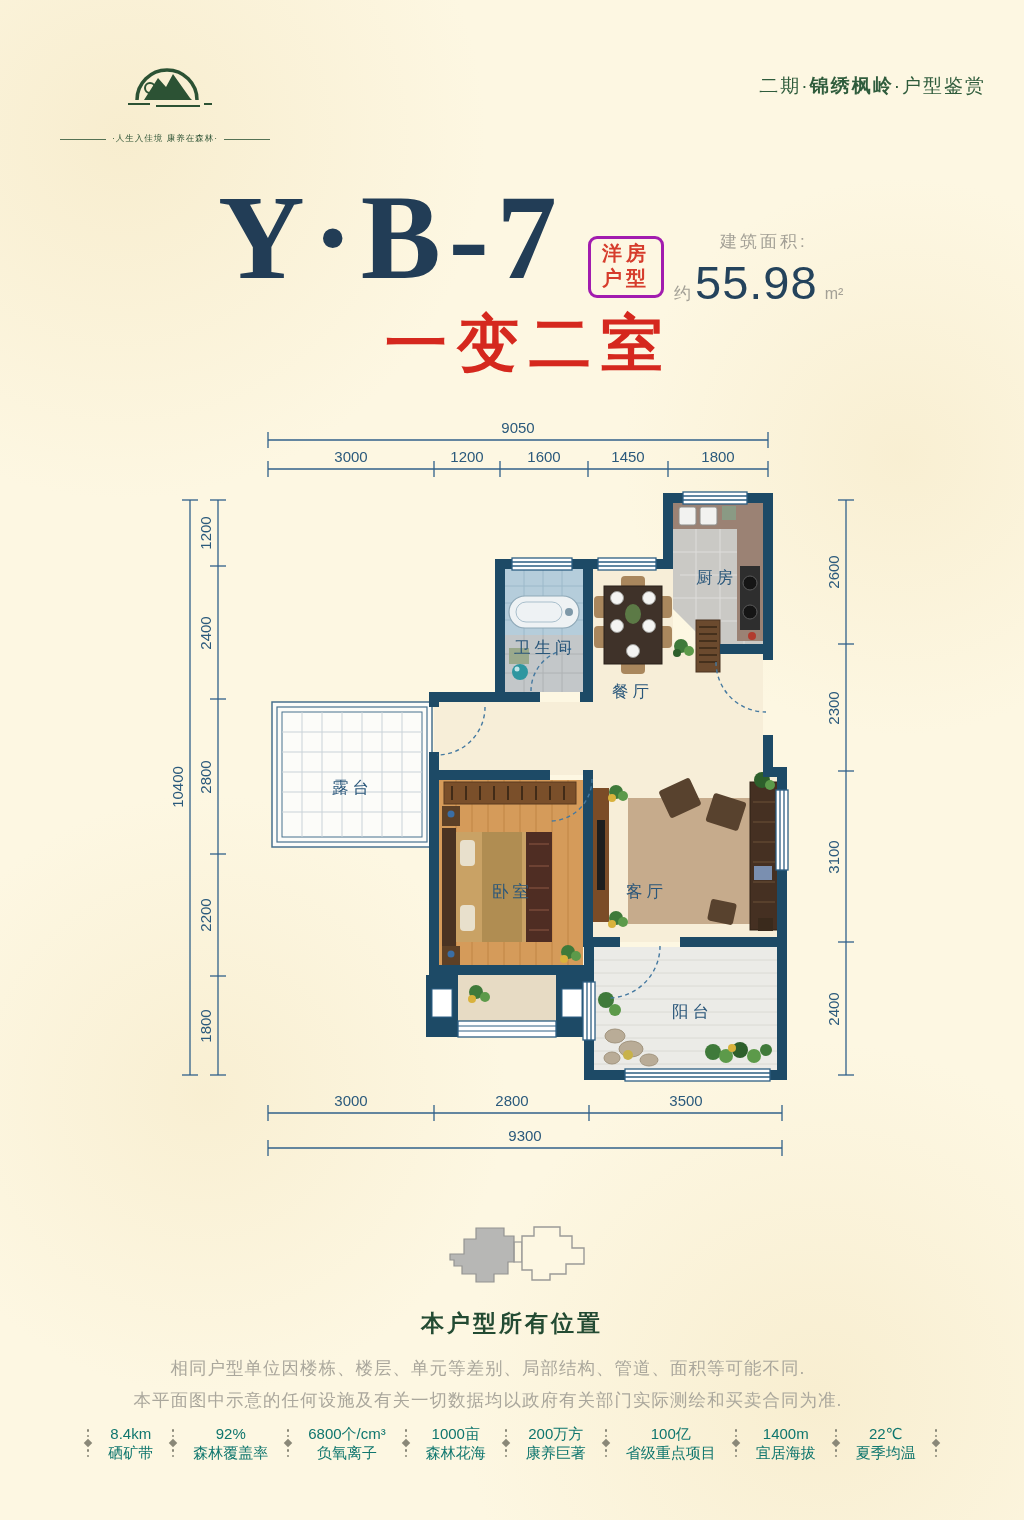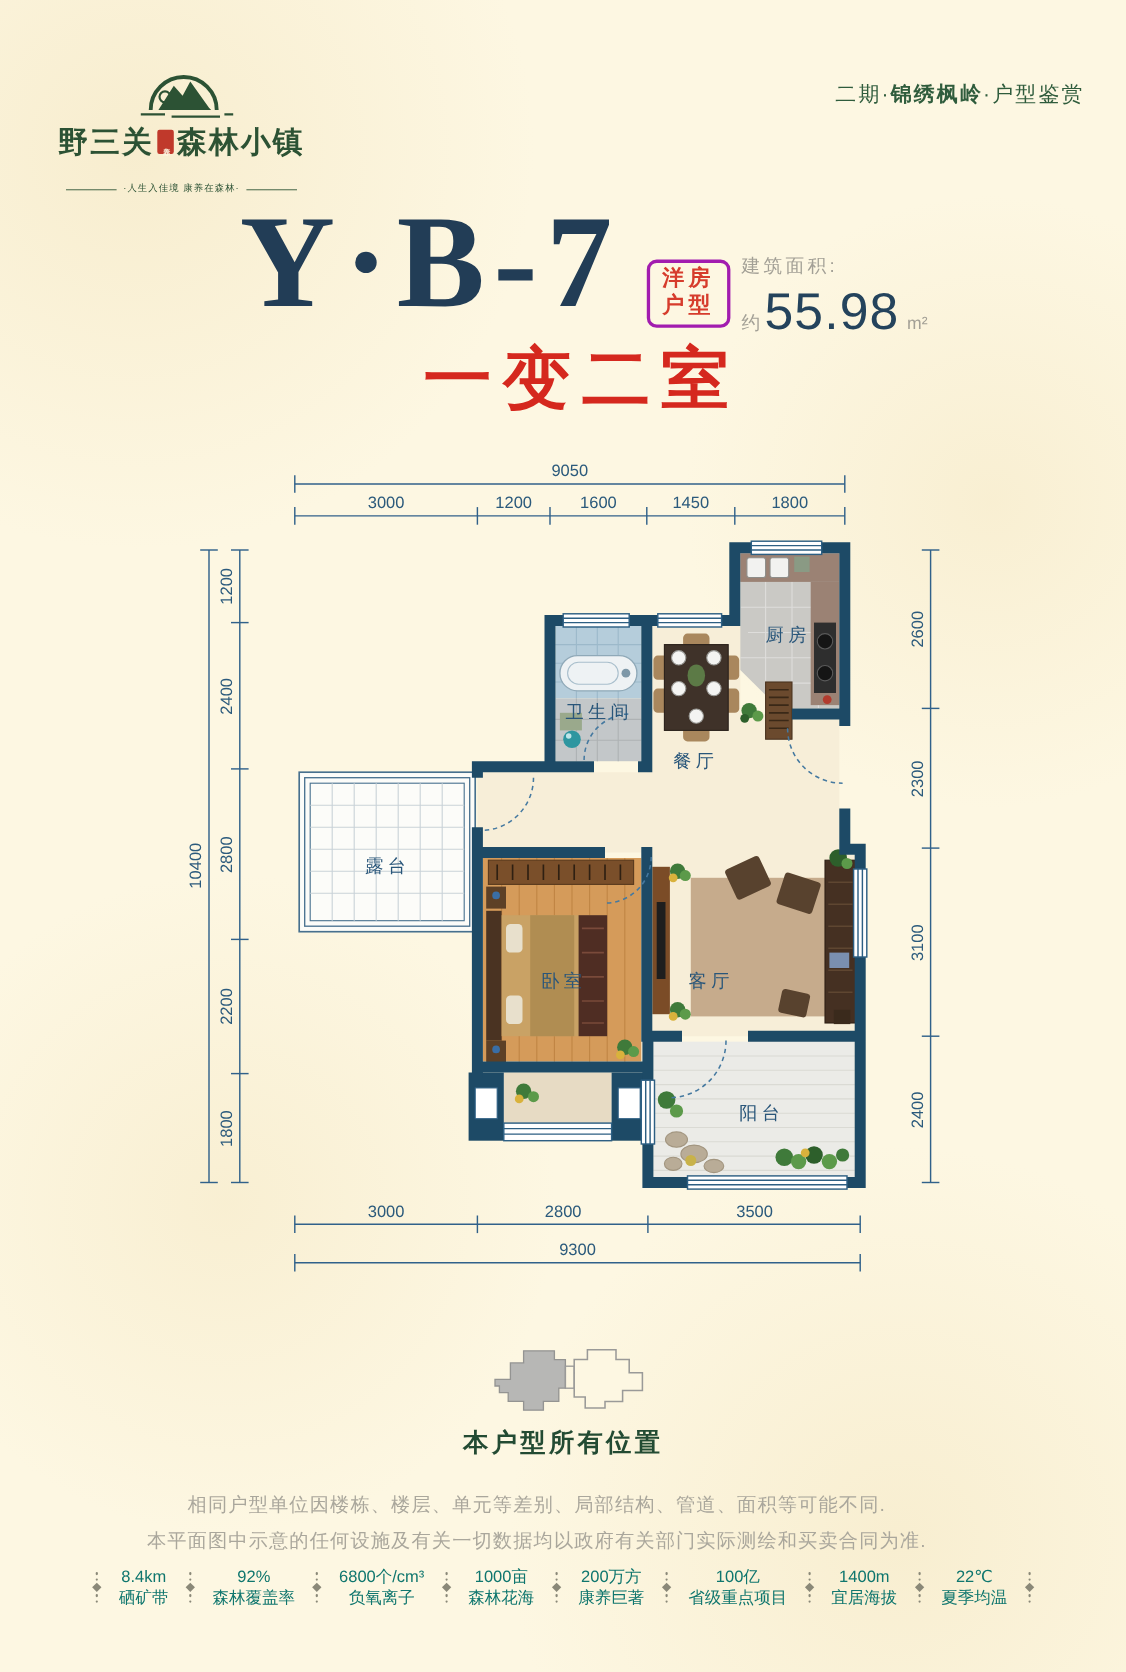--- a/index.html
+++ b/index.html
@@ -26,33 +26,33 @@
   .edition{right:38px;top:73px;font-size:19px;color:#2f5c3c;letter-spacing:2px;}
   .edition b{font-weight:bold;}
   
   .unit-title{left:218px;top:172px;font-family:"Liberation Serif","DejaVu Serif",serif;
     font-size:120px;font-weight:600;color:#223d56;letter-spacing:8px;line-height:1.1;}
   .stamp{left:588px;top:236px;width:64px;height:52px;border:3px solid #a21caf;border-radius:9px;
     color:#d63c2c;font-weight:bold;font-size:20px;line-height:25px;text-align:center;padding:2px 3px;
     font-family:"Liberation Serif","DejaVu Serif",serif;}
   .stamp div{letter-spacing:4px;}
   .area{left:674px;top:230px;}
-  .area-label{font-size:17px;color:#a3a096;letter-spacing:3px;}
+  .area-label{font-size:17px;color:#a3a096;letter-spacing:3px;margin-left:46px;}
   .area-row{display:flex;align-items:baseline;margin-top:2px;}
   .area-approx{font-size:17px;color:#a3a096;margin-right:4px;}
   .area-value{font-size:47px;color:#24435c;letter-spacing:1px;}
   .area-unit{font-size:16px;color:#a3a096;margin-left:7px;}
   .subtitle{left:0;top:302px;width:1010px;text-align:center;
     font-family:"Liberation Serif","DejaVu Serif",serif;font-weight:bold;
     font-size:62px;color:#d5281e;letter-spacing:10px;margin-left:24px;}
   
   .plan{left:160px;top:400px;}
   
   .locator{left:0;top:1212px;width:1024px;display:flex;flex-direction:column;align-items:center;}
-  .locator-caption{margin-top:4px;font-family:Liberation Sans, sans-serif;
+  .locator-caption{margin-top:16px;font-family:Liberation Sans, sans-serif;
     font-weight:bold;font-size:23px;color:#234b33;letter-spacing:3px;}
   
   .disclaimer{left:0;top:1352px;width:976px;text-align:center;color:#aaa79c;font-size:17.5px;line-height:32px;letter-spacing:1px;}
   
   .stats{left:0;top:1424px;width:1024px;display:flex;justify-content:center;align-items:center;}
   .stat{text-align:center;padding:0 17px;color:#0f766e;}
   .stat .v{font-size:15px;line-height:19px;}
   .stat .l{font-size:15px;line-height:19px;}
   .sep{display:flex;flex-direction:column;align-items:center;gap:3px;}
   .sep i{width:2.5px;height:2.5px;border-radius:50%;background:#8a8878;}
@@ -64,25 +64,20 @@
 </head>
 <body>
 
 <div class="abs logo">
   <svg width="250" height="62" viewBox="0 0 250 62">
     <path d="M97,52 A30,30 0 0 1 157,52" fill="none" stroke="#2c5234" stroke-width="3.5"></path>
     <circle cx="110" cy="40" r="5" fill="none" stroke="#2c5234" stroke-width="2"></circle>
     <path d="M104,52 L118,30 L126,39 L133,26 L150,50 L152,52 Z" fill="#2c5234"></path>
     <path d="M88,56 h22 M116,58 h44 M164,56 h8" stroke="#2c5234" stroke-width="2" fill="none"></path>
   </svg>
-  <div class="logo-text">
-    <span>野三关</span>
-    <span class="logo-seal">康养</span>
-    <span>森林小镇</span>
-  </div>
   <div class="logo-tagline">
     <span class="rule"></span>
     <span>·人生入佳境  康养在森林·</span>
     <span class="rule"></span>
   </div>
 </div>
 
 <div class="abs edition">
   <span>二期·</span><b>锦绣枫岭</b><span>·户型鉴赏</span>
 </div>

